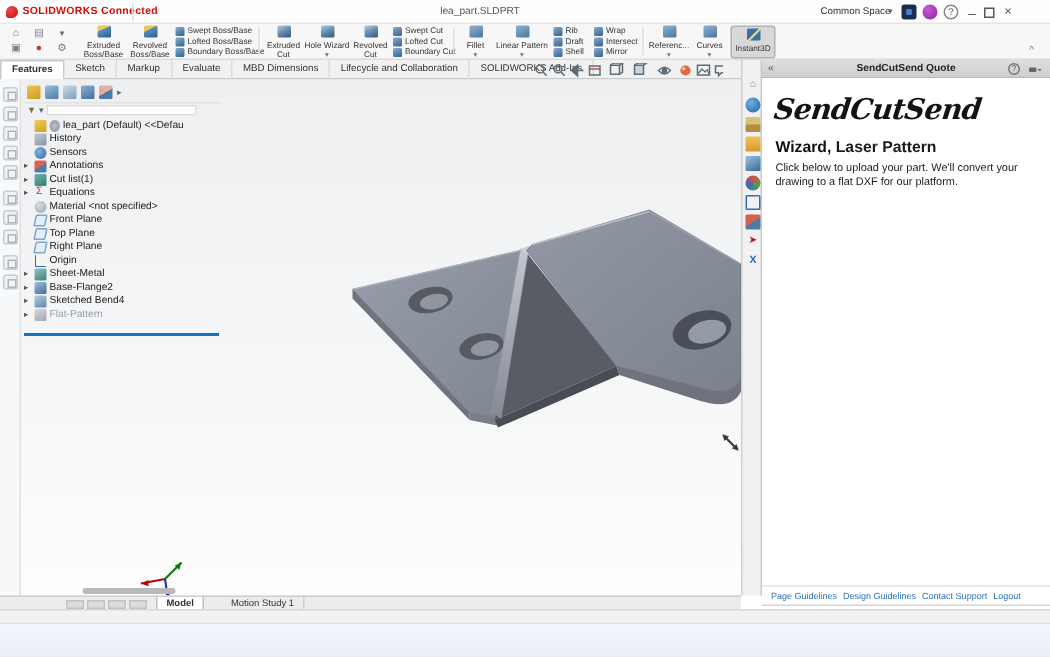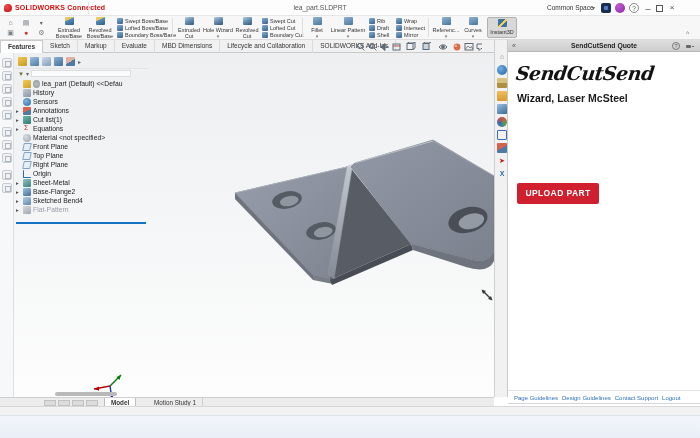--- a/index.html
+++ b/index.html
@@ -498,22 +498,22 @@
 </div>
 
 <div id="panel" class="abs">
   <div id="panel-header">
     <span class="ph-left">«</span>
     <div id="panel-title">SendCutSend Quote</div>
     <span class="ph-help">?</span>
     <span class="pin"></span>
   </div>
   <div id="scs-logo" class="abs">SendCutSend</div>
-  <div id="welcome-line" class="abs"><b>Wizard,</b><b style="color:#1c1c1c"> Laser McSteel</b></div>
-  <div id="upload-btn" class="abs">UPLOAD PART</div>
+  <div id="welcome-line" class="abs"><b>Wizard,</b><b style="color:#1c1c1c"> Laser Pattern</b></div>
+  <div id="panel-msg" class="abs">Click below to upload your part. We'll convert your drawing to a flat DXF for our platform.</div>
   <div id="panel-footer">
     <div class="wrap">
       <span class="flink">Page Guidelines</span><span class="flink">Design Guidelines</span><span class="flink">Contact Support</span><span class="flink">Logout</span>
     </div>
   </div>
 </div>
 
 <div id="scroll-thumb" class="abs"></div>
 <div id="bottom-tabs" class="abs">
   <div class="nav-sq" style="left:44px"></div>

